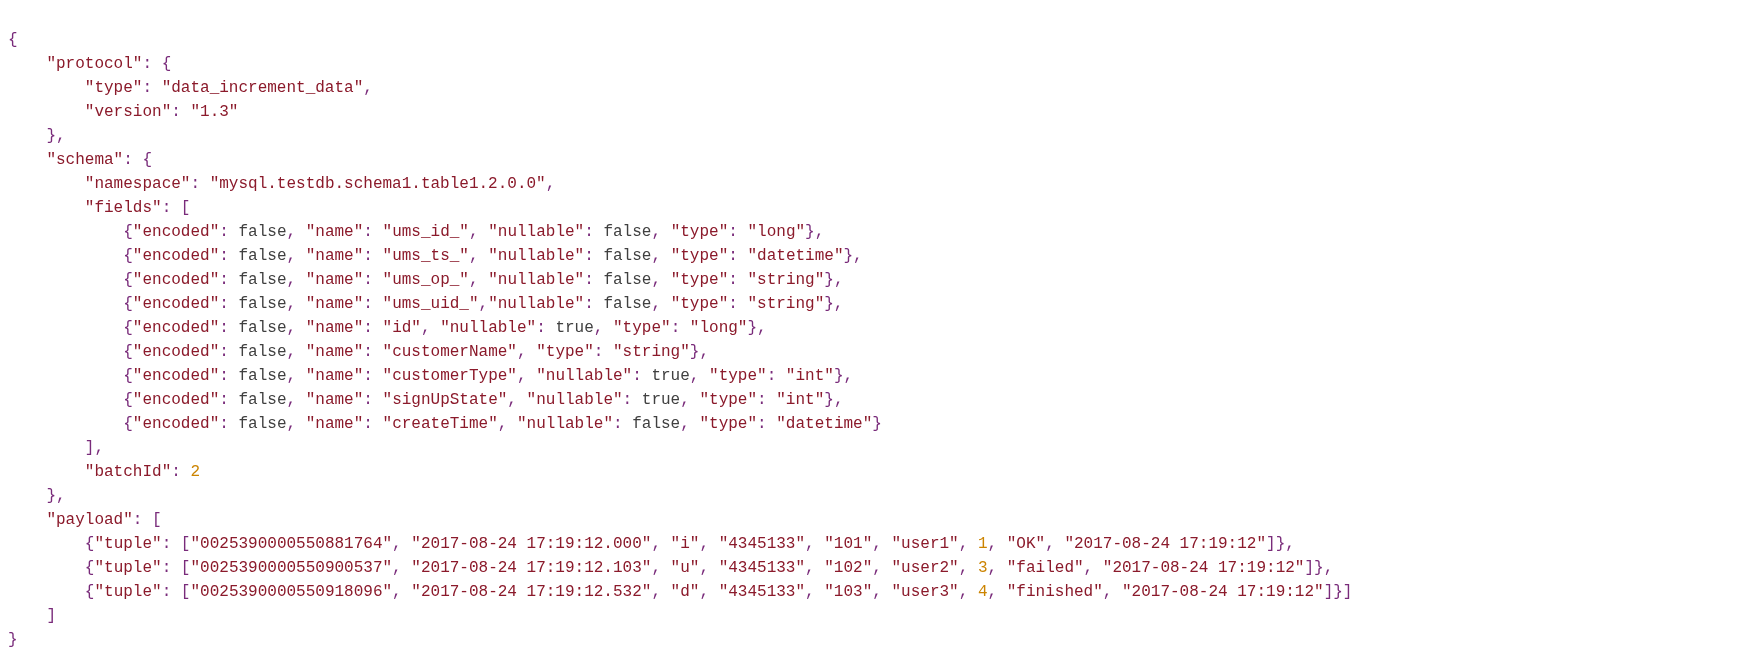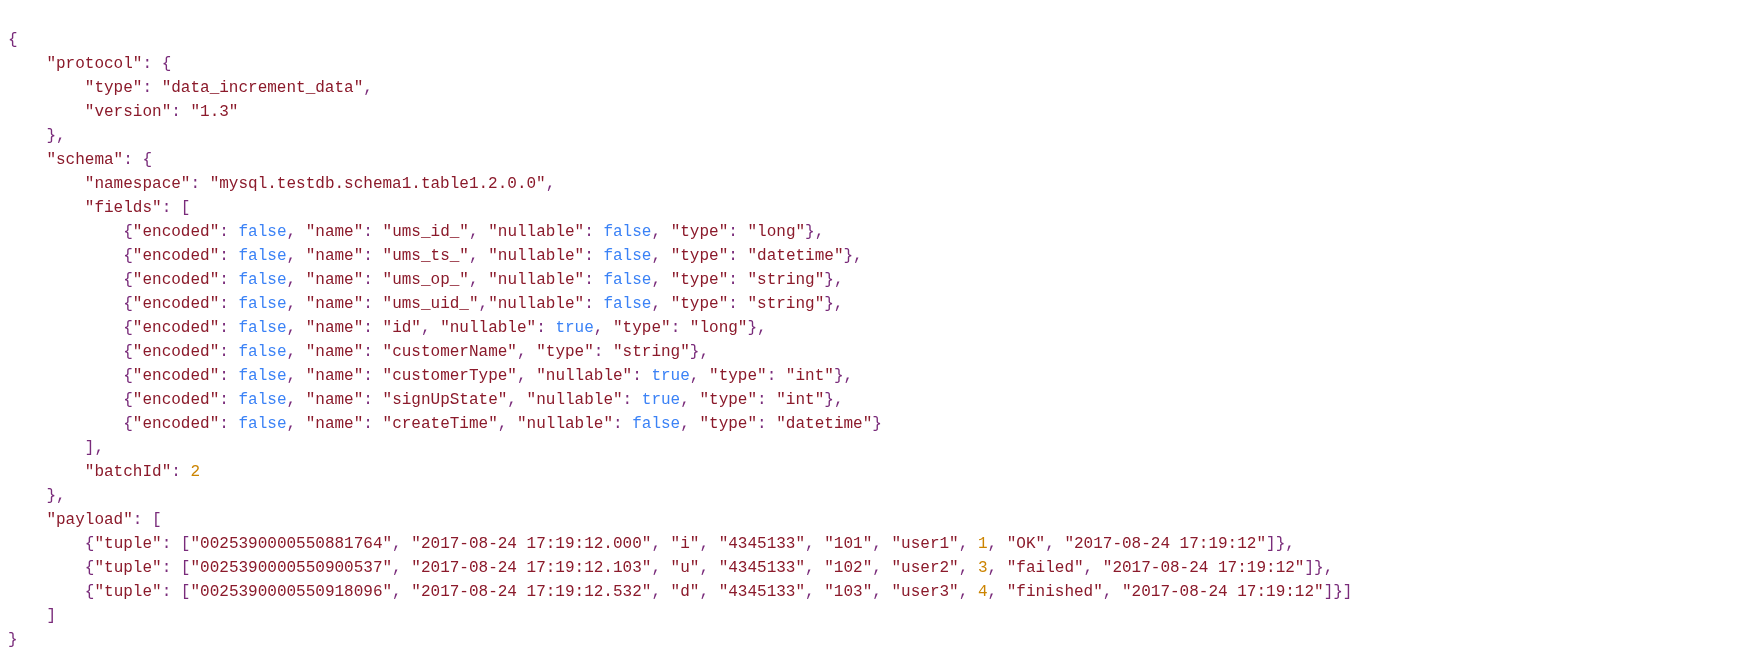--- a/index.html
+++ b/index.html
@@ -8,21 +8,21 @@
     line-height: 1.5;
     background: #ffffff;
     color: #000;
     padding: 4px 8px;
     white-space: pre;
     margin: 0;
   }
   .key { color: #8b1a2b; }
   .str { color: #8b1a2b; }
   .punc { color: #792b7a; }
-  .bool { color: #3b82f6; }
+  .bool { color: #404040; }
   .num { color: #cc8400; }
 </style>
 </head>
 <body>
 <div id="code"><span class="punc">{</span>
     <span class="key">"protocol"</span><span class="punc">:</span> <span class="punc">{</span>
         <span class="key">"type"</span><span class="punc">:</span> <span class="str">"data_increment_data"</span><span class="punc">,</span>
         <span class="key">"version"</span><span class="punc">:</span> <span class="str">"1.3"</span>
     <span class="punc">},</span>
     <span class="key">"schema"</span><span class="punc">:</span> <span class="punc">{</span>

